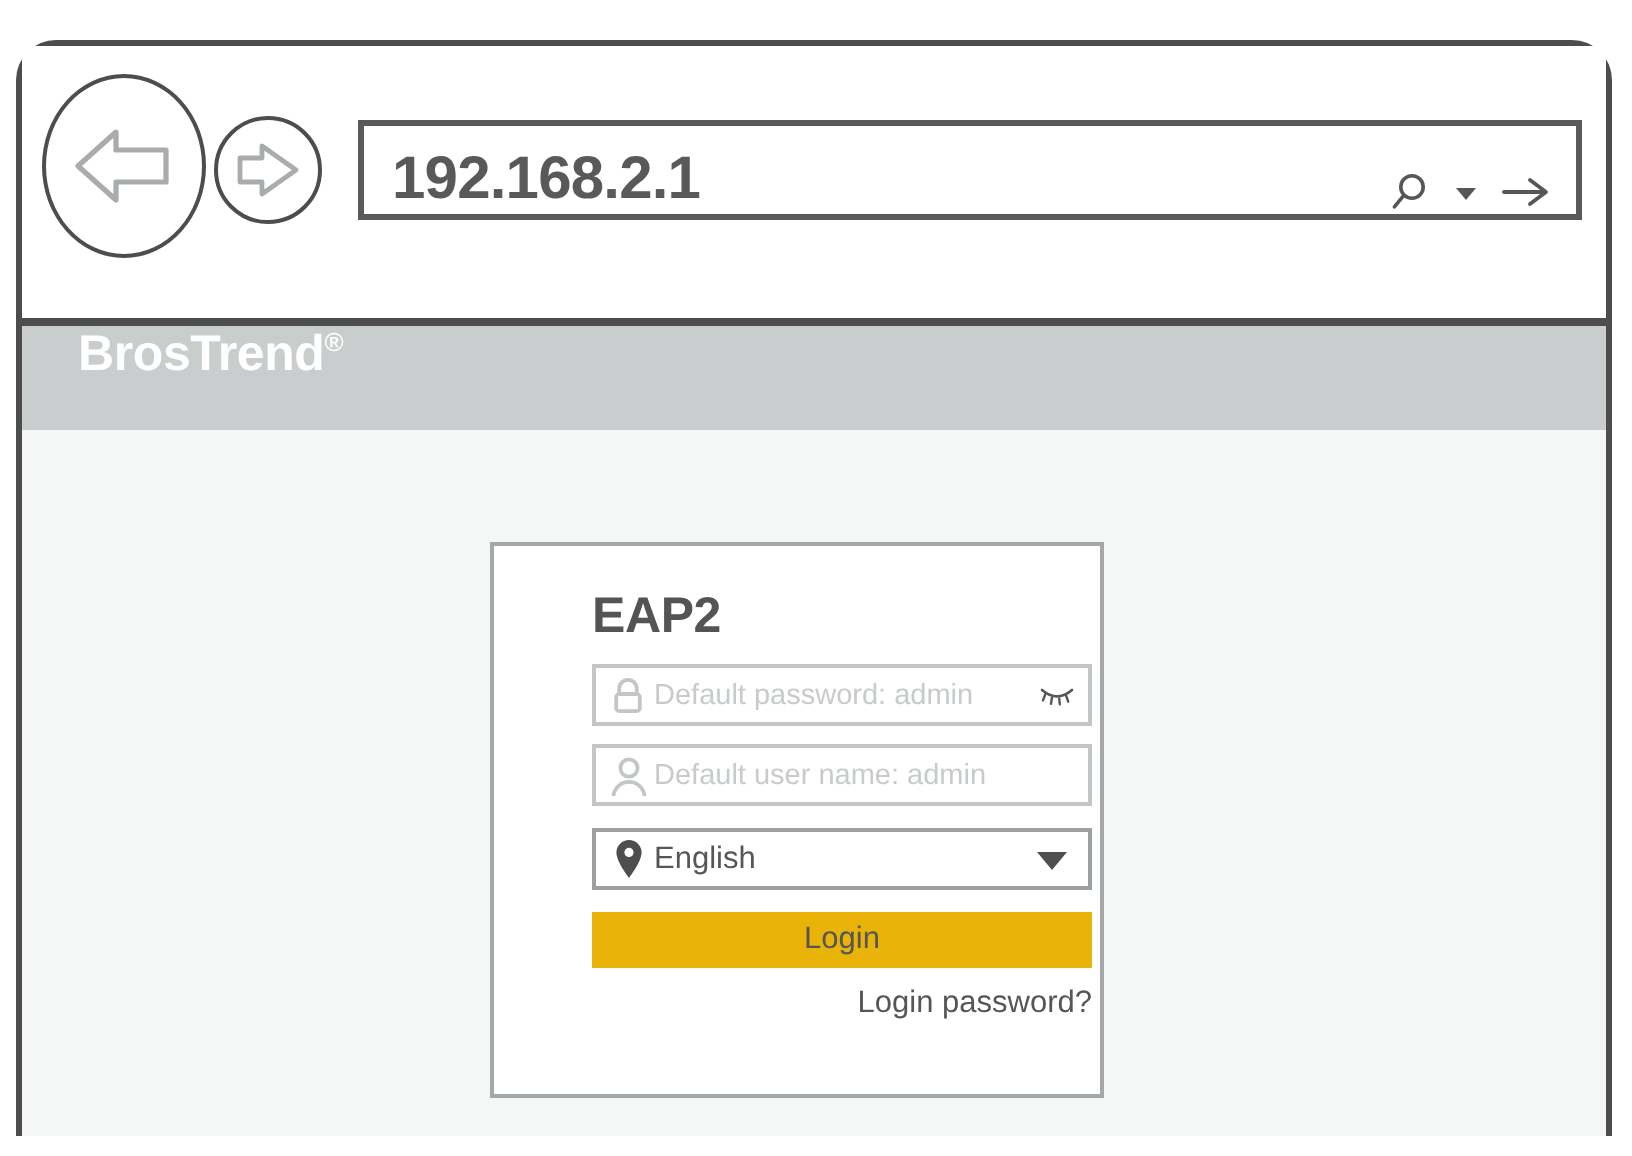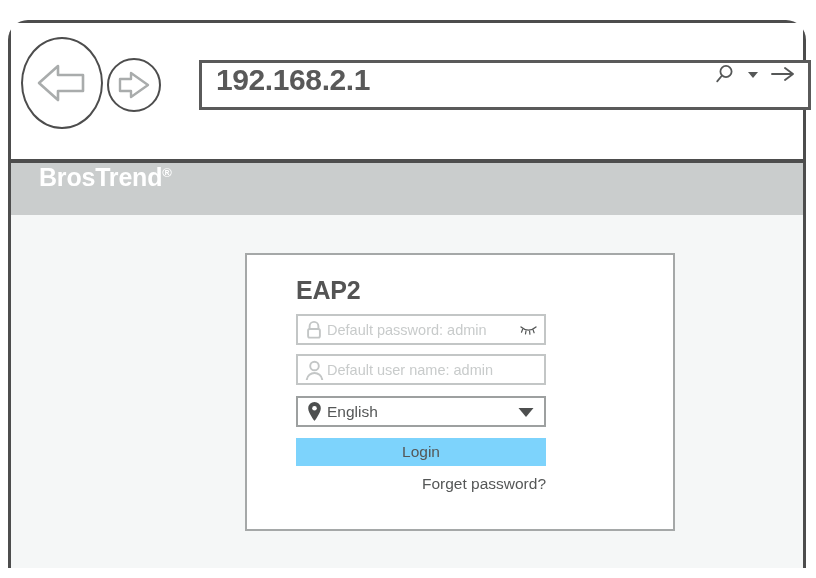--- a/index.html
+++ b/index.html
@@ -70,22 +70,21 @@
   #address-bar {
     position: absolute;
     left: 168px;
     top: 37px;
     width: 612px;
     height: 50px;
     box-sizing: border-box;
     border: 3px solid #5a5a5a;
     background: #ffffff;
     display: flex;
-    align-items: flex-start;
-    margin-left: 20px;
+    align-items: flex-end;
   }
   #url-text {
     font-size: 30px;
     font-weight: bold;
     color: #595959;
     letter-spacing: -0.4px;
     margin-left: 14px;
     white-space: nowrap;
     flex: 1 1 auto;
     overflow: hidden;
@@ -127,22 +126,22 @@
   #brand-name .reg {
     font-size: 13px;
     vertical-align: super;
     font-weight: bold;
   }
 
   
   #login-card {
     position: absolute;
     left: 234px;
-    top: 90px;
-    width: 430px;
+    top: 108px;
+    width: 307px;
     height: 278px;
     box-sizing: border-box;
     border: 2px solid #a5a8a8;
     background: #ffffff;
   }
 
   #device-title {
     margin: 21px 0 0 49px;
     font-size: 25px;
     font-weight: bold;
@@ -203,21 +202,21 @@
     display: flex;
     align-items: center;
   }
 
   
   #login-button {
     margin: 11px 0 0 49px;
     width: 250px;
     height: 28px;
     border: none;
-    background: #7dd3fc;
+    background: #eab308;
     color: #555757;
     font-family: "Liberation Sans", sans-serif;
     font-size: 15.5px;
     line-height: 28px;
     text-align: center;
     cursor: pointer;
     padding: 0;
   }
 
   #forget-password-row {
@@ -327,19 +326,19 @@
         <span id="language-caret">
           <svg width="18" height="12" viewBox="0 0 18 12">
             <path d="M1.5 2 L16.5 2 L9 11 Z" fill="#4d4f4f"></path>
           </svg>
         </span>
       </div>
 
       <button id="login-button">Login</button>
 
       <div id="forget-password-row">
-        <span id="forget-password-link">Forget password?</span>
+        <span id="forget-password-link">Login password?</span>
       </div>
 
     </div>
 
   </div>
 </div>
 
 </body></html>

